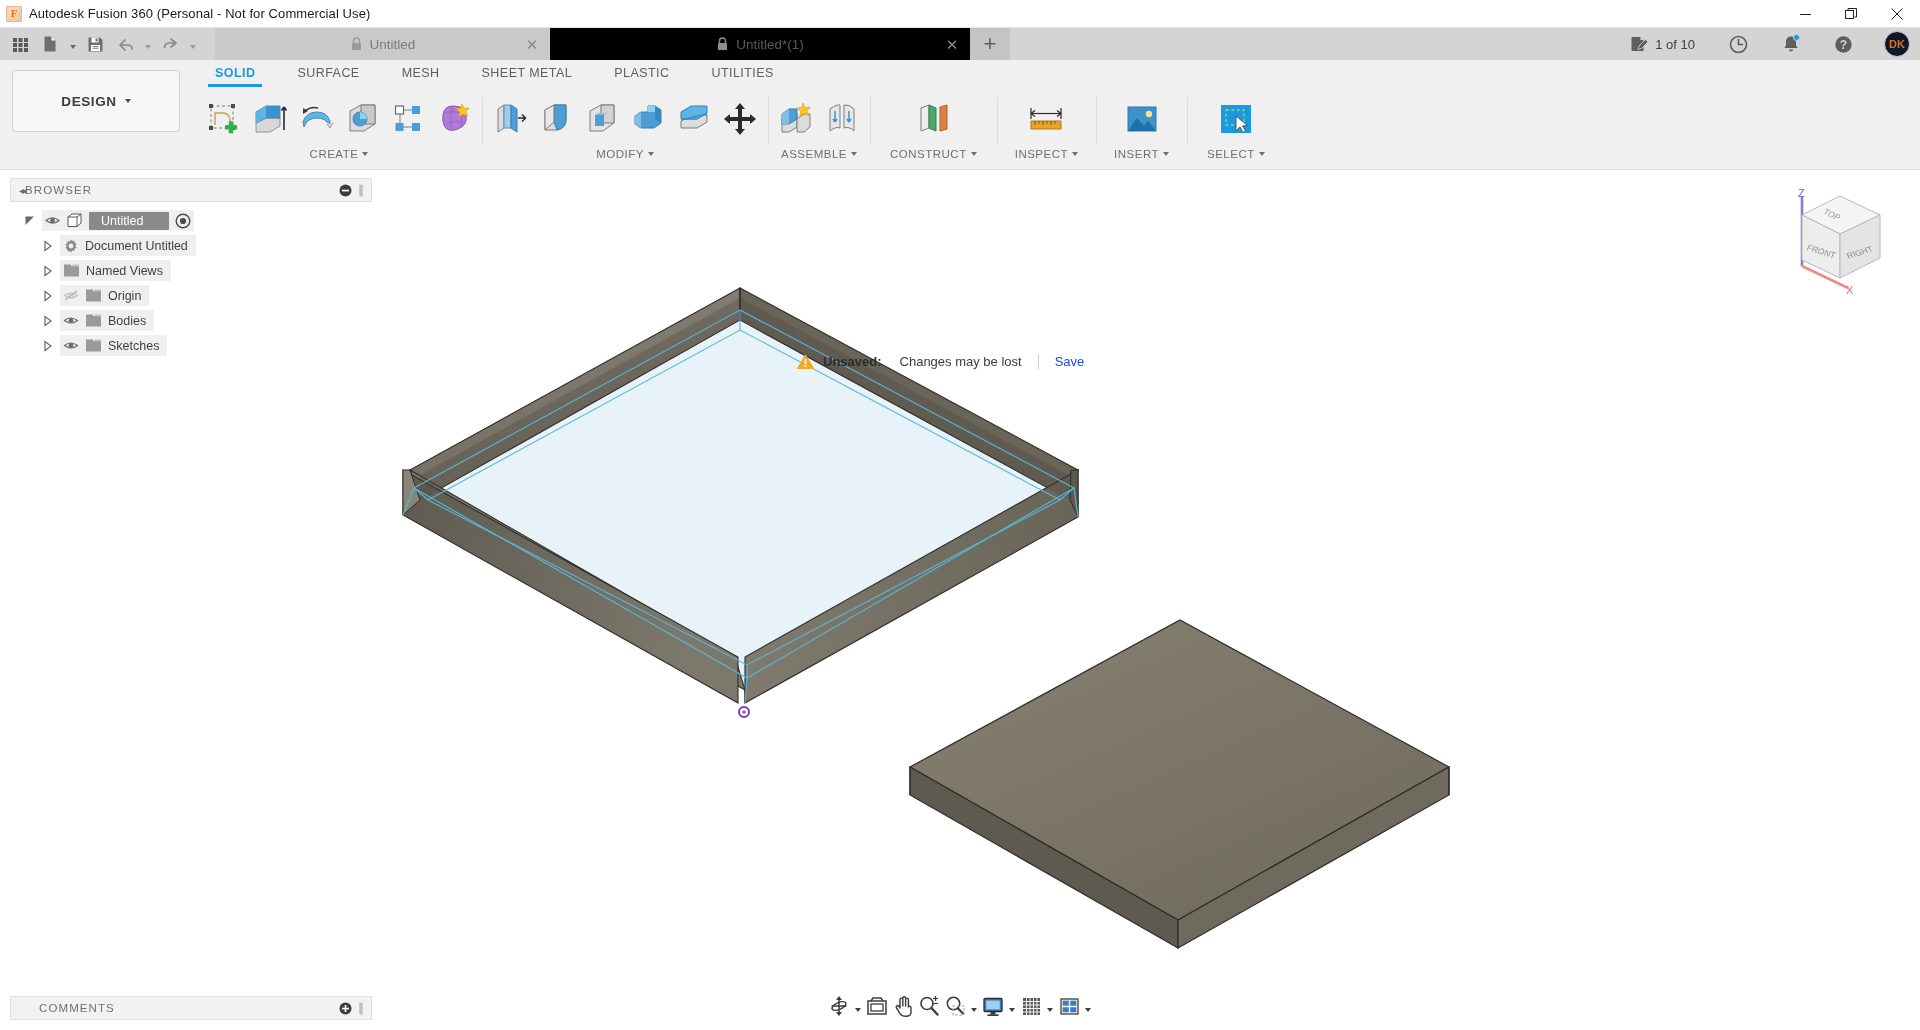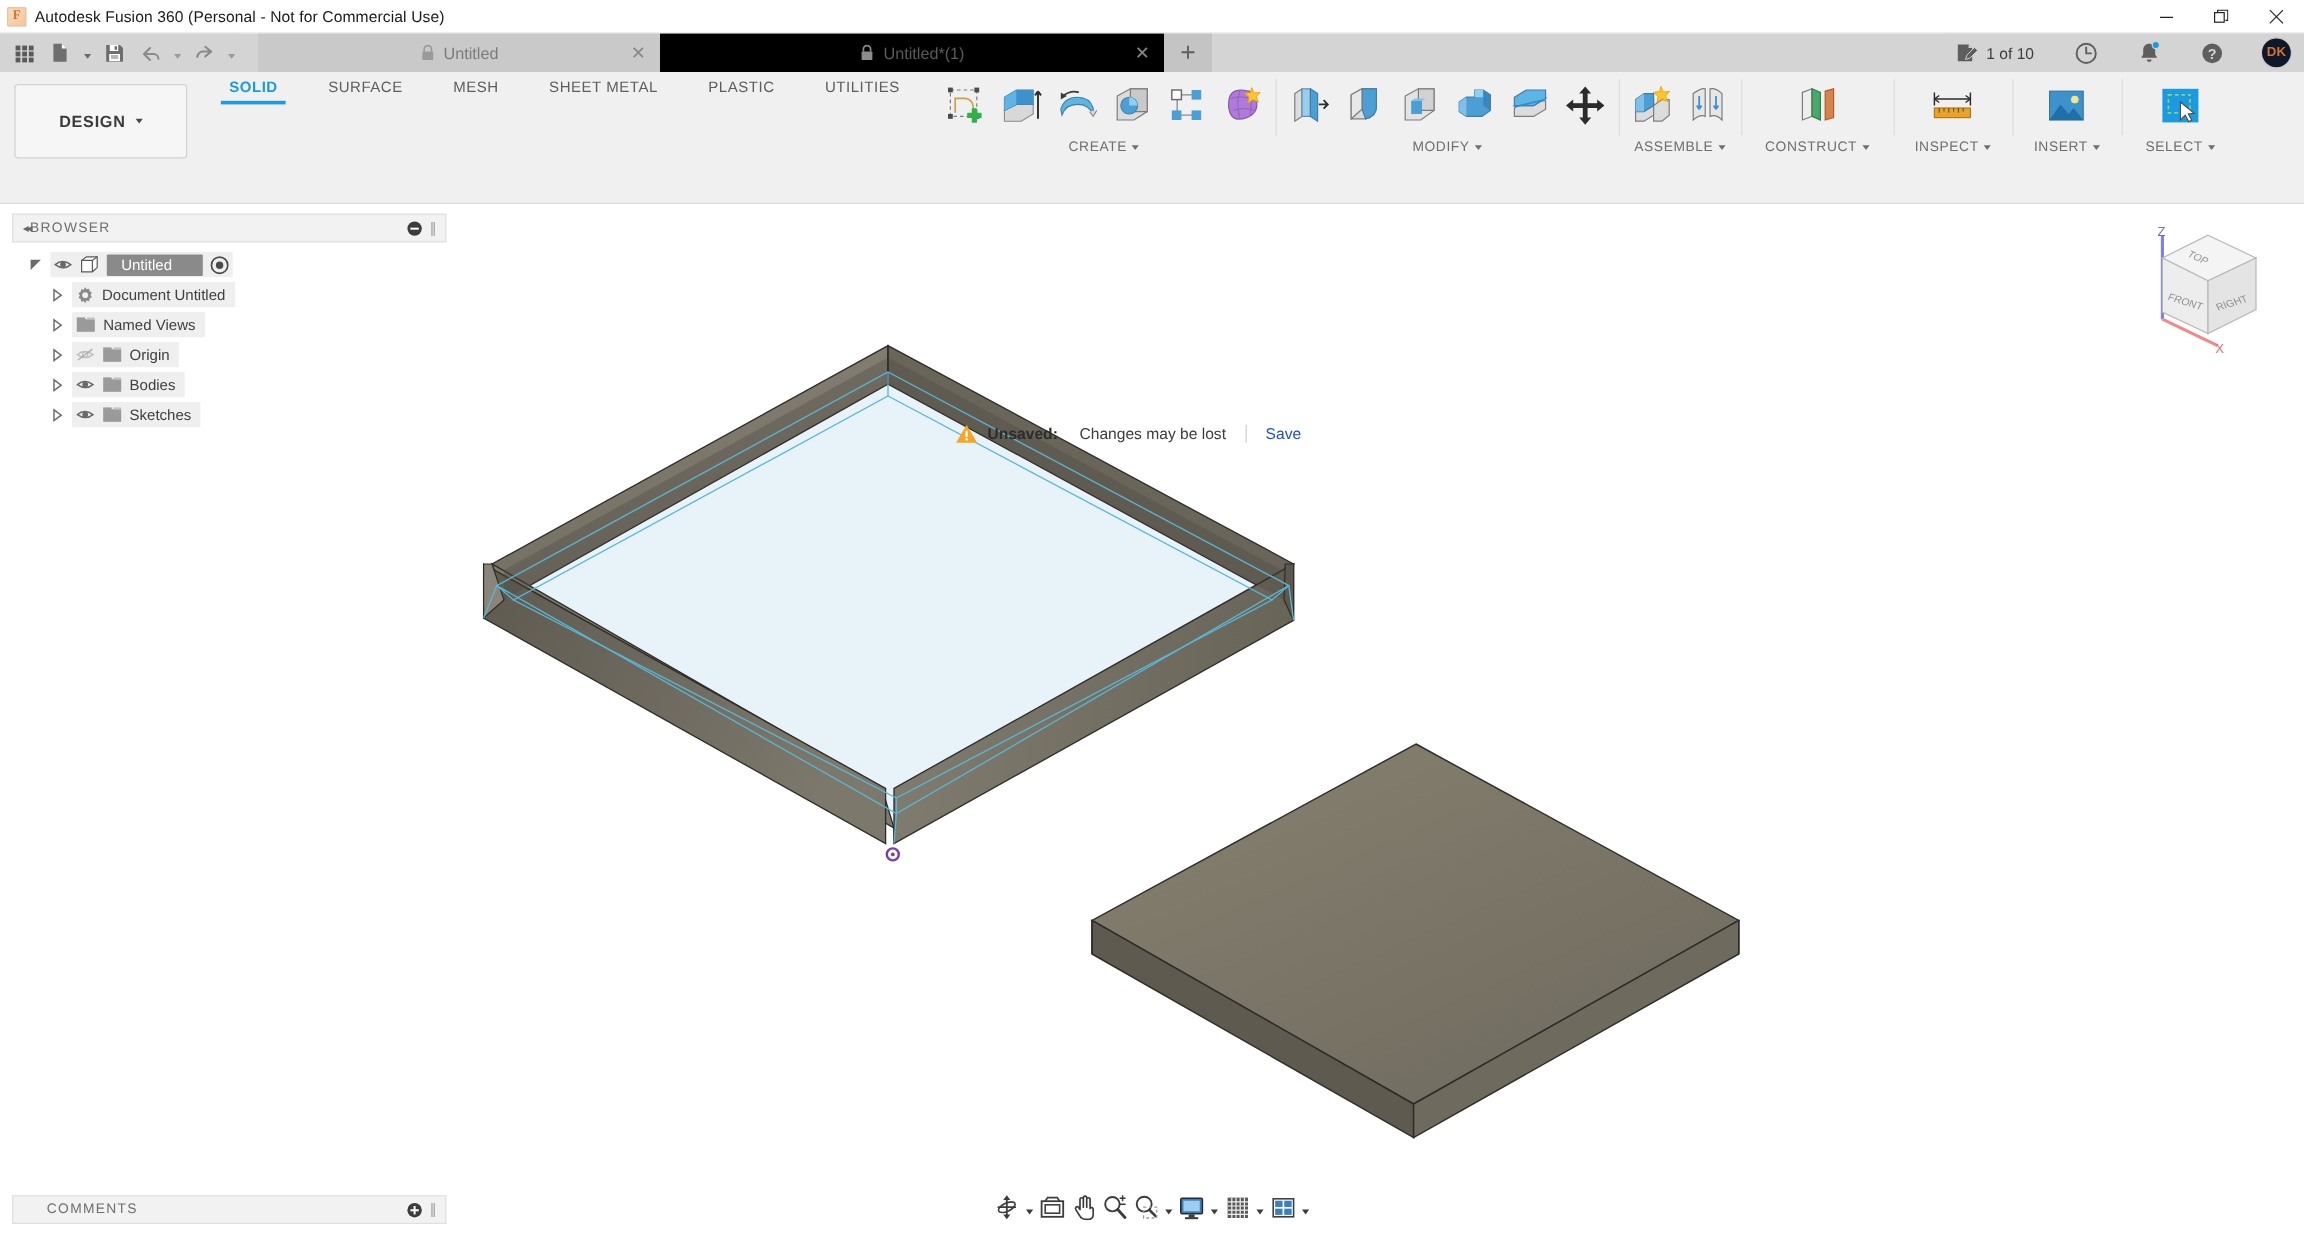--- a/index.html
+++ b/index.html
@@ -63,36 +63,36 @@
   .avatar {
     width:26px;height:26px;border-radius:50%;background:#0f172a;border:1px solid #cfcfcf;
     display:flex;align-items:center;justify-content:center;font-size:11px;font-weight:bold;
     color:#d9722c; margin-left:6px;
   }
   .badge-dot { width:7px;height:7px;border-radius:50%;background:#1a9ae0; position:absolute; top:4px; right:4px; border:1px solid #d4d4d4;}
 
   
   .ribbon { background:#f0f0f0; height:110px; display:flex; border-bottom:1px solid #dadada; position:relative; }
   .ws-selector {
-    width:144px; margin:8px 10px 8px 12px; border:1px solid #d2d2d2; border-radius:3px;
+    width:168px; margin:8px 10px 8px 12px; border:1px solid #d2d2d2; border-radius:3px;
     background:#f6f6f6; display:flex; align-items:center; justify-content:center; gap:8px;
     cursor:default; height:62px; align-self:flex-start; margin-top:10px;
   }
   .ws-label { font-size:13.5px; font-weight:bold; color:#3c3c3c; letter-spacing:0.6px; }
-  .ribbon-main { flex:1; display:flex; }
+  .ribbon-main { flex:1; display:flex; flex-direction:column; }
   .ribbon-tabs { display:flex; align-items:flex-end; height:26px; padding-left:4px; gap:0; }
   .rtab {
     padding:0 21px; height:26px; display:flex; align-items:center;
     font-size:12.5px; letter-spacing:0.45px; color:#5e5e5e; cursor:default; position:relative;
   }
   .rtab.active { color:#1a9ae0; font-weight:bold; }
   .rtab.active::after {
     content:''; position:absolute; left:14px; right:14px; bottom:-1px; height:3px; background:#1a9ae0;
   }
-  .panels { display:flex; flex:1; align-items:flex-start; padding-left:6px; }
+  .panels { display:flex; flex:1; align-items:center; padding-left:6px; }
   .panel { display:flex; flex-direction:column; position:relative; padding:0 6px; }
   .panel + .panel::before {
     content:''; position:absolute; left:0; top:6px; bottom:20px; width:1px; background:#dcdcdc;
   }
   .panel-row { display:flex; align-items:center; gap:2px; flex:1; padding-top:3px;}
   .tool {
     width:44px; height:50px; display:flex; align-items:center; justify-content:center;
     cursor:default; border-radius:2px;
   }
   .panel-title {

